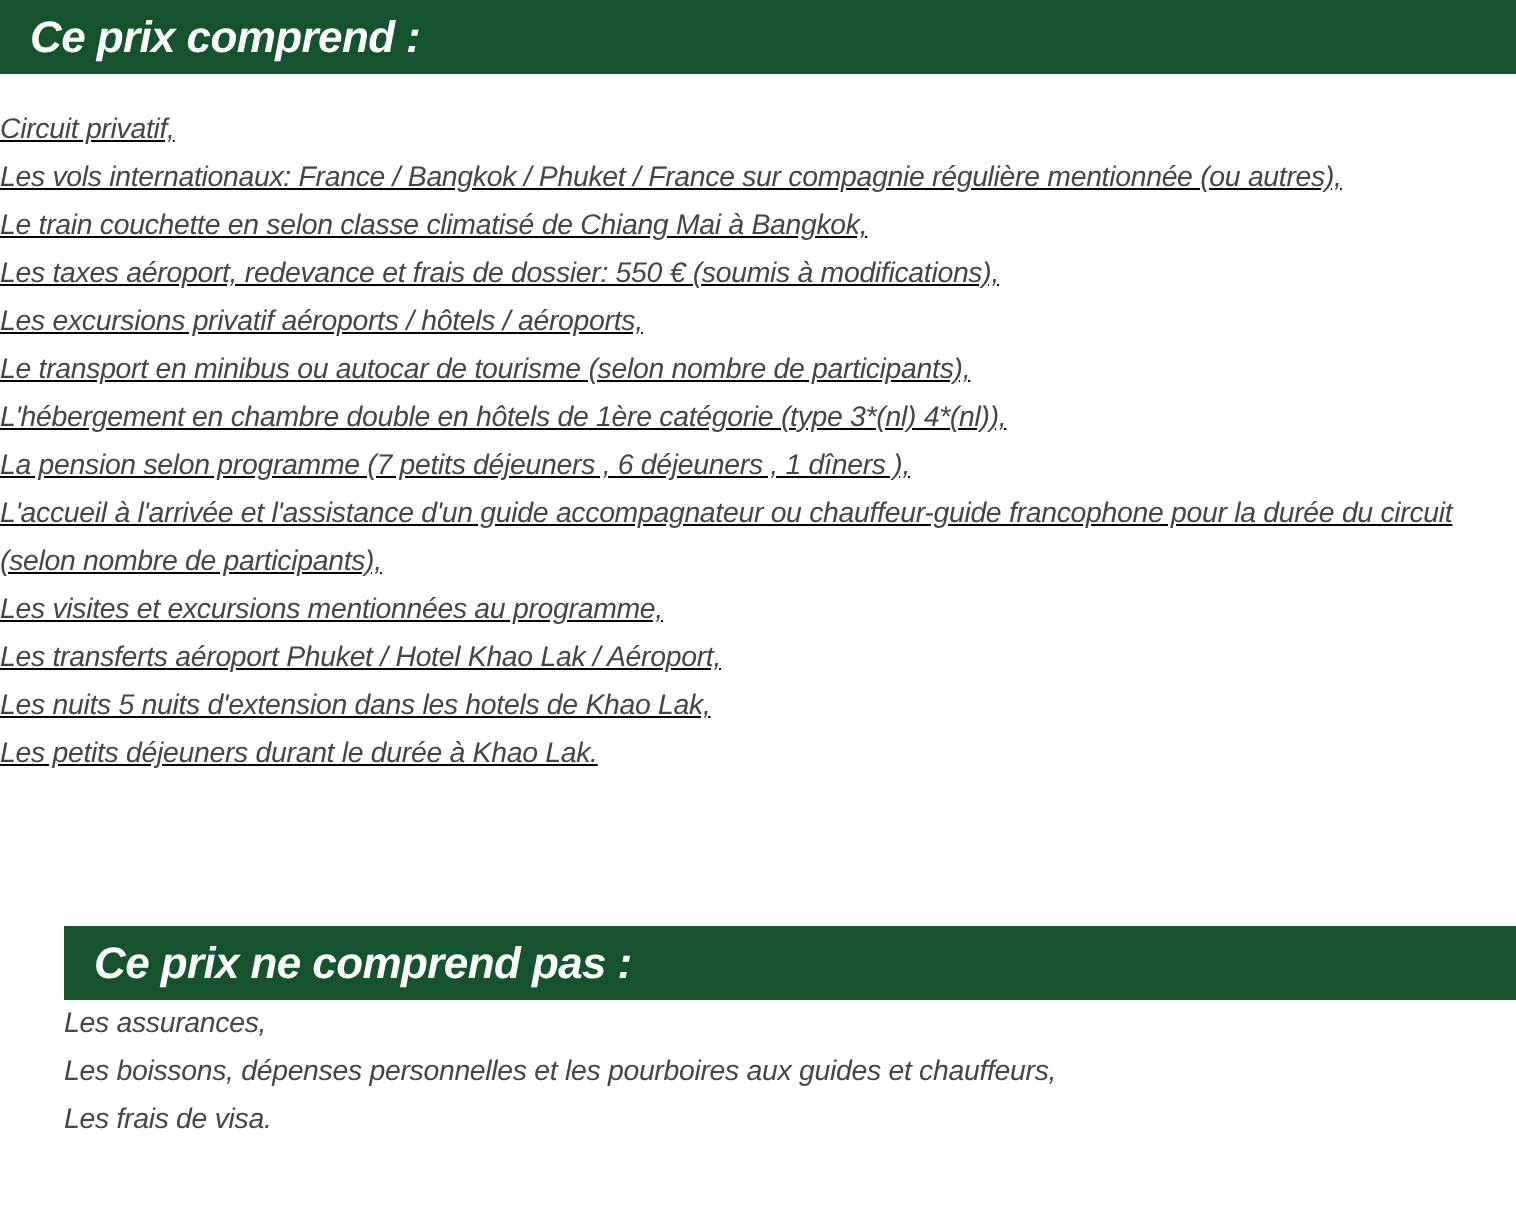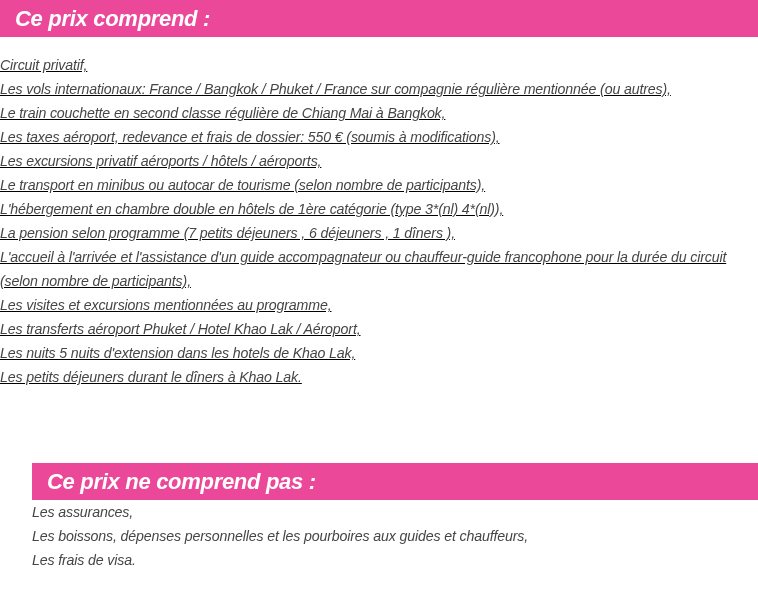--- a/index.html
+++ b/index.html
@@ -8,21 +8,21 @@
       background: #ffffff;
     }
     body {
       width: 758px;
       height: 604px;
       overflow: hidden;
       font-family: "Liberation Sans", "DejaVu Sans", sans-serif;
       position: relative;
     }
     .section-header {
-      background: #ec4899;
+      background: #14532d;
       height: 37px;
       width: 758px;
       box-sizing: border-box;
       padding-left: 15px;
       display: flex;
       align-items: center;
     }
     .section-header h2 {
       margin: 0;
       color: #ffffff;
@@ -66,31 +66,31 @@
 </head>
 <body>
 
 <section id="section-included">
   <div class="section-header">
     <h2>Ce prix comprend :</h2>
   </div>
   <ul class="item-list">
     <li>Circuit privatif,</li>
     <li>Les vols internationaux: France / Bangkok / Phuket / France sur compagnie régulière mentionnée (ou autres),</li>
-    <li>Le train couchette en second classe régulière de Chiang Mai à Bangkok,</li>
+    <li>Le train couchette en selon classe climatisé de Chiang Mai à Bangkok,</li>
     <li>Les taxes aéroport, redevance et frais de dossier: 550 € (soumis à modifications),</li>
     <li>Les excursions privatif aéroports / hôtels / aéroports,</li>
     <li>Le transport en minibus ou autocar de tourisme (selon nombre de participants),</li>
     <li>L'hébergement en chambre double en hôtels de 1ère catégorie (type 3*(nl) 4*(nl)),</li>
     <li>La pension selon programme (7 petits déjeuners , 6 déjeuners , 1 dîners ),</li>
     <li>L'accueil à l'arrivée et l'assistance d'un guide accompagnateur ou chauffeur-guide francophone pour la durée du circuit (selon nombre de participants),</li>
     <li>Les visites et excursions mentionnées au programme,</li>
     <li>Les transferts aéroport Phuket / Hotel Khao Lak / Aéroport,</li>
     <li>Les nuits 5 nuits d'extension dans les hotels de Khao Lak,</li>
-    <li>Les petits déjeuners durant le dîners à Khao Lak.</li>
+    <li>Les petits déjeuners durant le durée à Khao Lak.</li>
   </ul>
 </section>
 
 <section id="section-excluded">
   <div class="section-header">
     <h2>Ce prix ne comprend pas :</h2>
   </div>
   <ul class="item-list">
     <li>Les assurances,</li>
     <li>Les boissons, dépenses personnelles et les pourboires aux guides et chauffeurs,</li>

